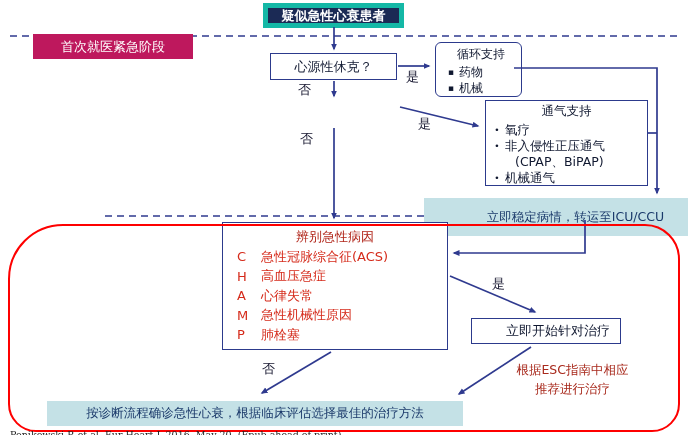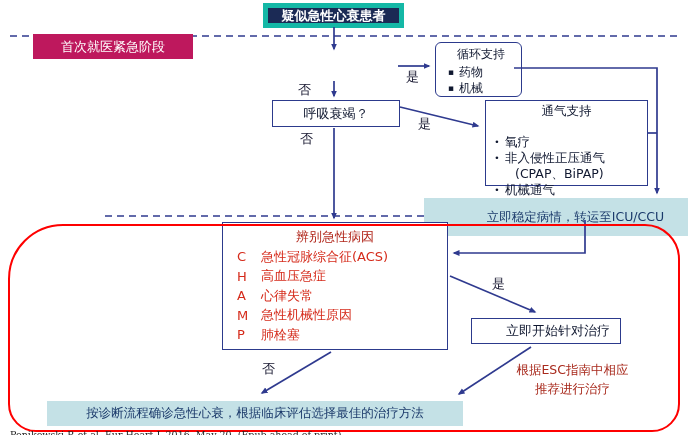--- a/index.html
+++ b/index.html
@@ -23,21 +23,21 @@
   }
   #phase1{left:33px;top:34px;width:160px;height:25px;font-size:13px;}
   #phase2{left:30px;top:226px;width:136px;height:33px;font-size:12px;line-height:15px;}
   #shock-box{left:270px;top:53px;width:127px;height:27px;font-size:13px;}
   #resp-box{left:272px;top:100px;width:128px;height:27px;font-size:13px;}
   #circ-box{left:435px;top:42px;width:87px;height:55px;font-size:12px;
     display:block;text-align:left;padding:3px 2px 0 7px;border-radius:6px;}
   #circ-box .sup-title{text-align:center;margin-bottom:1px;}
   #vent-box{left:485px;top:100px;width:163px;height:86px;font-size:12.5px;
     display:block;text-align:left;padding:2px 3px 0 3px;}
-  #vent-box .sup-title{text-align:center;margin-bottom:14px;}
+  #vent-box .sup-title{text-align:center;margin-bottom:2px;}
   .bullet-row{display:flex;align-items:center;line-height:16px;}
   .blt{width:16px;text-align:center;font-size:9px;flex:none;}
   .sub-row{padding-left:26px;line-height:16px;}
   .bar{
     position:absolute;box-sizing:border-box;background:#c4e1e6;color:#1b3a6b;z-index:5;
     display:flex;align-items:center;justify-content:center;font-size:12.5px;text-align:center;
   }
   #icu-bar{left:388px;top:198px;width:303px;height:38px;margin-left:36px;}
   #bottom-bar{left:47px;top:401px;width:416px;height:25px;}
   #champ-box{left:222px;top:222px;width:226px;height:128px;display:block;text-align:left;padding-top:4px;}
@@ -68,34 +68,34 @@
     <line x1="10" y1="36" x2="681" y2="36" stroke="#2f3a8f" stroke-width="1.6" stroke-dasharray="7 5"></line>
     <line x1="105" y1="216" x2="680" y2="216" stroke="#2f3a8f" stroke-width="1.6" stroke-dasharray="7 5"></line>
   </svg>
 
   <div class="box" id="start-box">疑似急性心衰患者</div>
 
   <div class="phase-label" id="phase1">
     <span>首次就医紧急阶段</span>
   </div>
 
+  <div class="box" id="shock-box">心源性休克？</div>
 
   <div class="box" id="circ-box">
     <div class="sup-title">循环支持</div>
     <div class="bullet-row">
       <span class="blt">▪</span>
       <span>药物</span>
     </div>
     <div class="bullet-row">
       <span class="blt">▪</span>
       <span>机械</span>
     </div>
   </div>
 
-  <div class="box" id="resp-box">呼吸衰竭？</div>
 
   <div class="box" id="vent-box">
     <div class="sup-title">通气支持</div>
     <div class="bullet-row">
       <span class="blt">•</span>
       <span>氧疗</span>
     </div>
     <div class="bullet-row">
       <span class="blt">•</span>
       <span>非入侵性正压通气</span>

